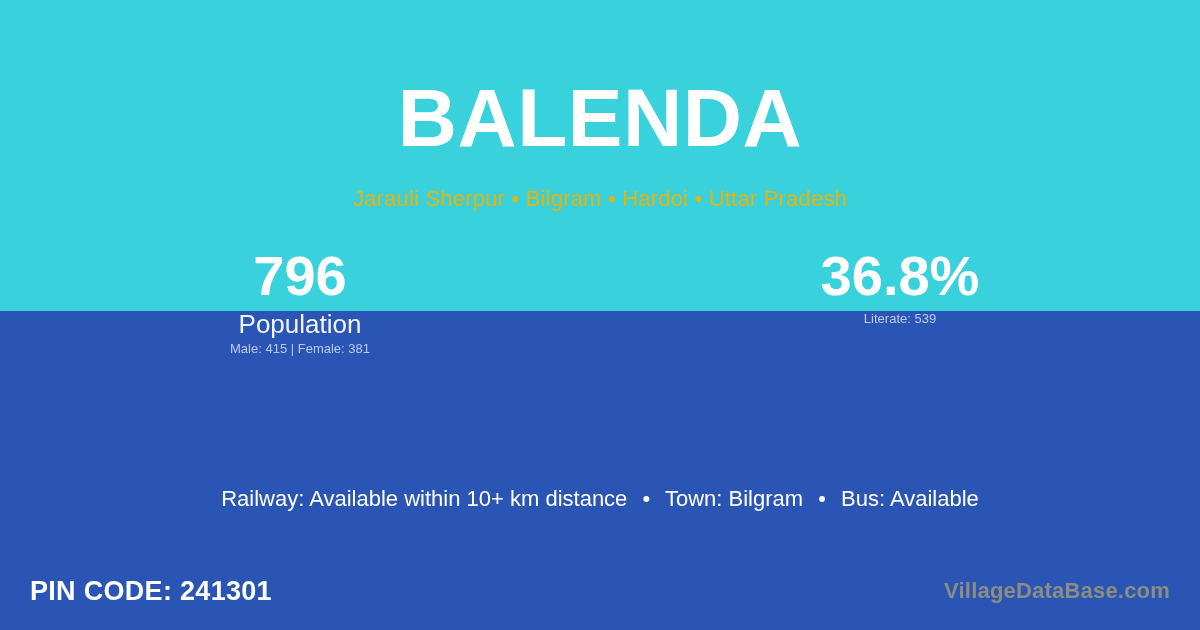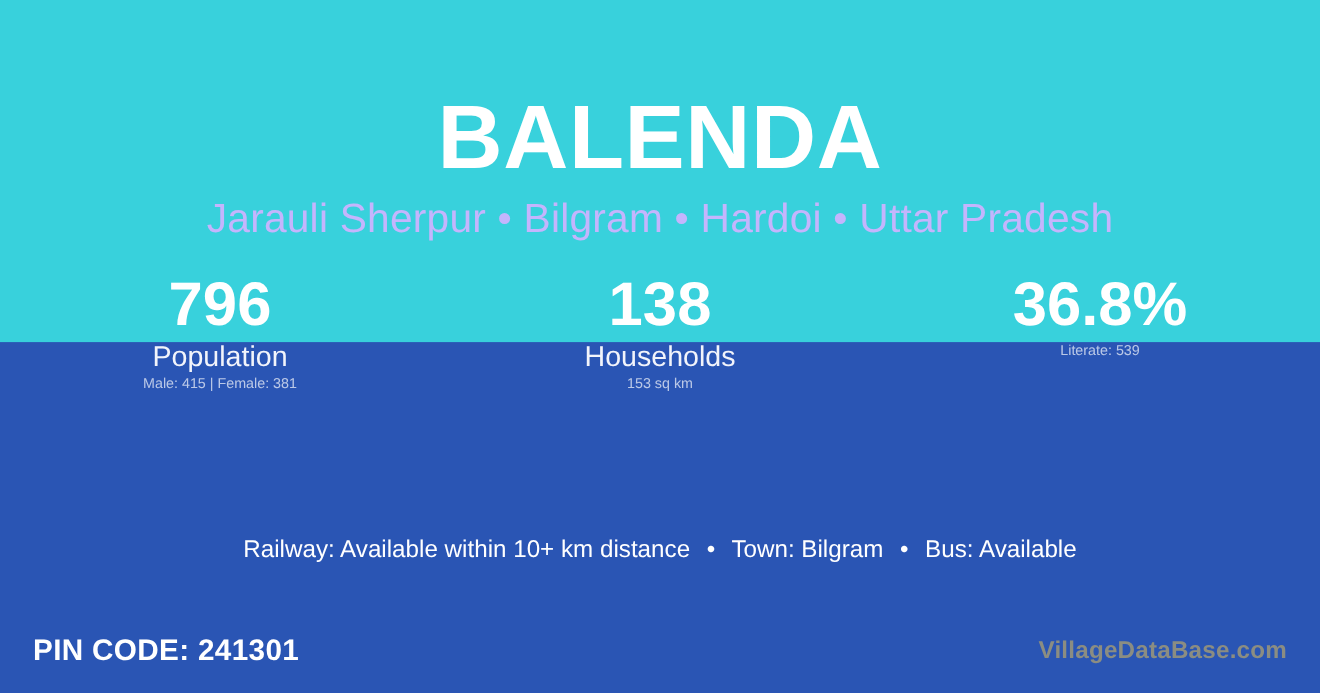--- a/index.html
+++ b/index.html
@@ -28,36 +28,36 @@
   #header {
     position: absolute;
     left: 0; top: 0;
     width: 1200px;
     text-align: center;
   }
   #village-title {
     margin: 0;
     padding: 0;
     position: absolute;
-    left: 0; top: 83px;
+    left: 0; top: 75px;
     width: 1200px;
     font-size: 82px;
     font-weight: 700;
     line-height: 86px;
     letter-spacing: 0.5px;
     color: #ffffff;
   }
   #village-breadcrumb {
     position: absolute;
     left: 0; top: 182px;
     width: 1200px;
-    font-size: 37px;
+    font-size: 22px;
     font-weight: 400;
     line-height: 34px;
-    color: #c4b5fd;
+    color: #eab308;
     letter-spacing: 0.2px;
   }
   
   #stats-row {
     position: absolute;
     left: 0; top: 243px;
     width: 1200px;
     display: flex;
   }
   .stat-col {
@@ -139,25 +139,20 @@
   </div>
 
   <div id="stats-row">
 
     <div class="stat-col">
       <div class="stat-value">796</div>
       <div class="stat-label">Population</div>
       <div class="stat-sub">Male: 415 | Female: 381</div>
     </div>
 
-    <div class="stat-col">
-      <div class="stat-value">138</div>
-      <div class="stat-label">Households</div>
-      <div class="stat-sub">153 sq km</div>
-    </div>
 
     <div class="stat-col">
       <div class="stat-value">36.8%</div>
       <div class="stat-sub">Literate: 539</div>
     </div>
 
   </div>
 
   <div id="facilities-row">
     <span>Railway: Available within 10+ km distance</span>

